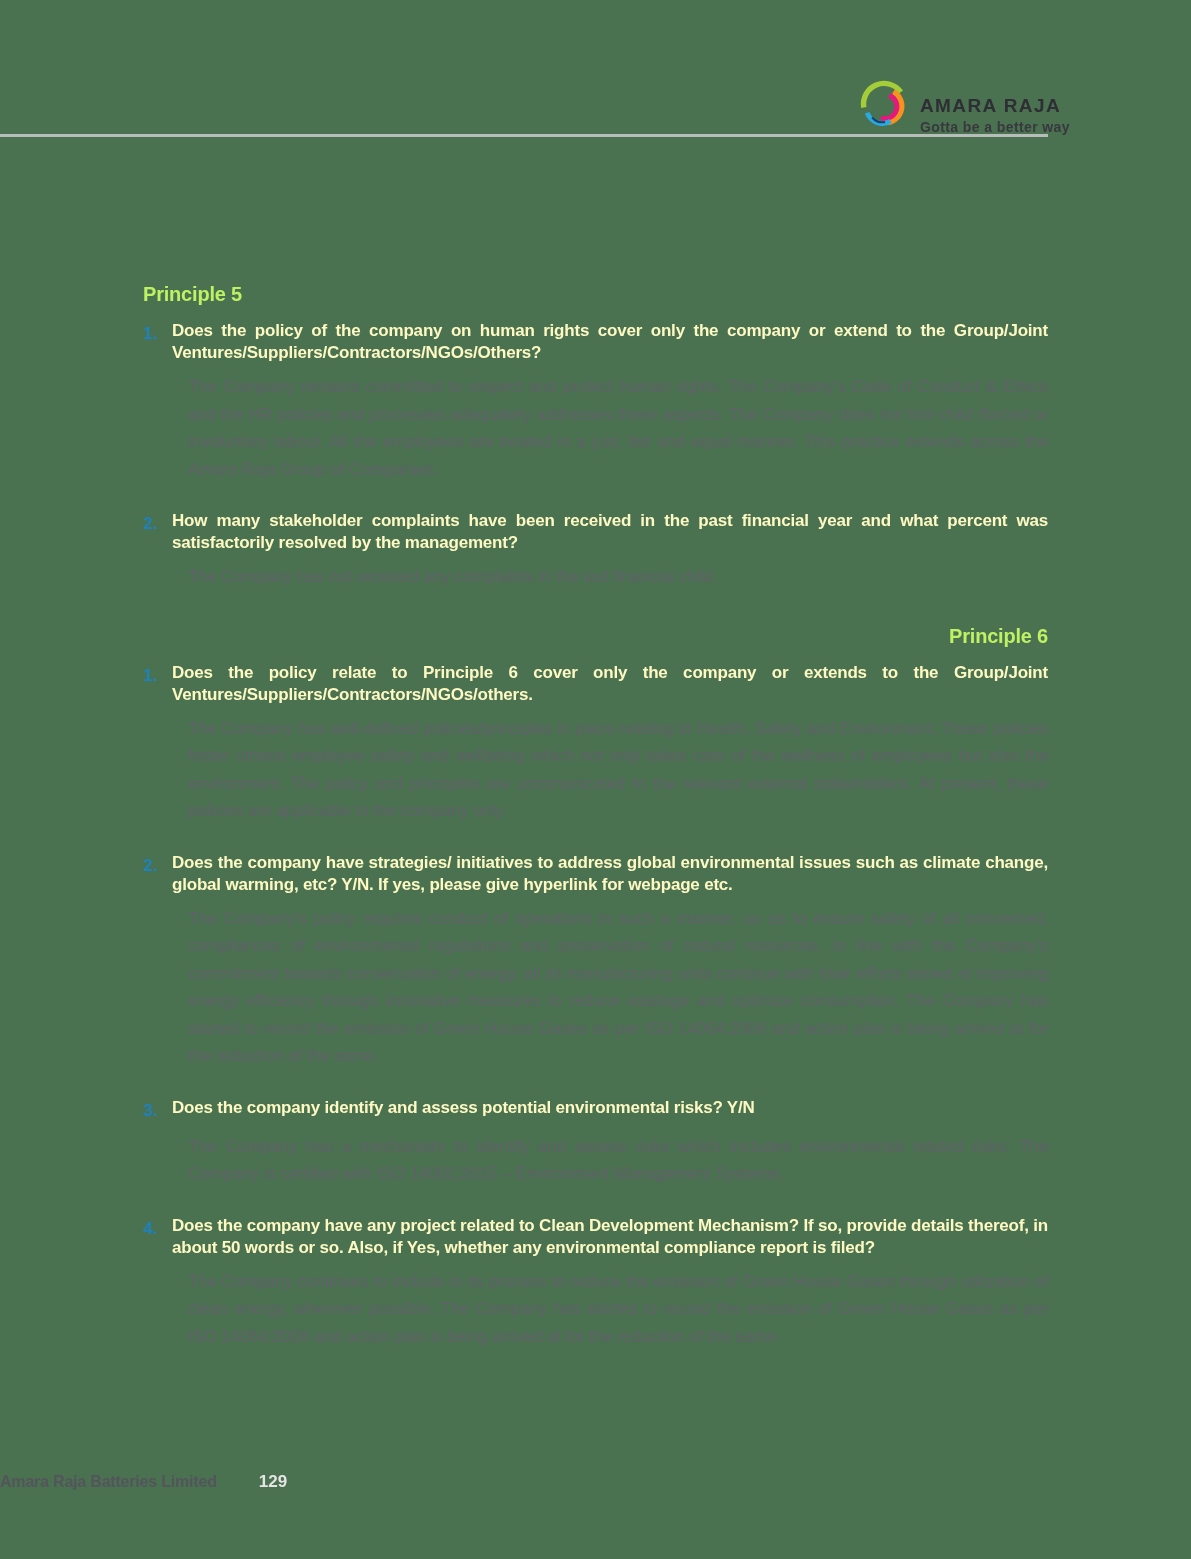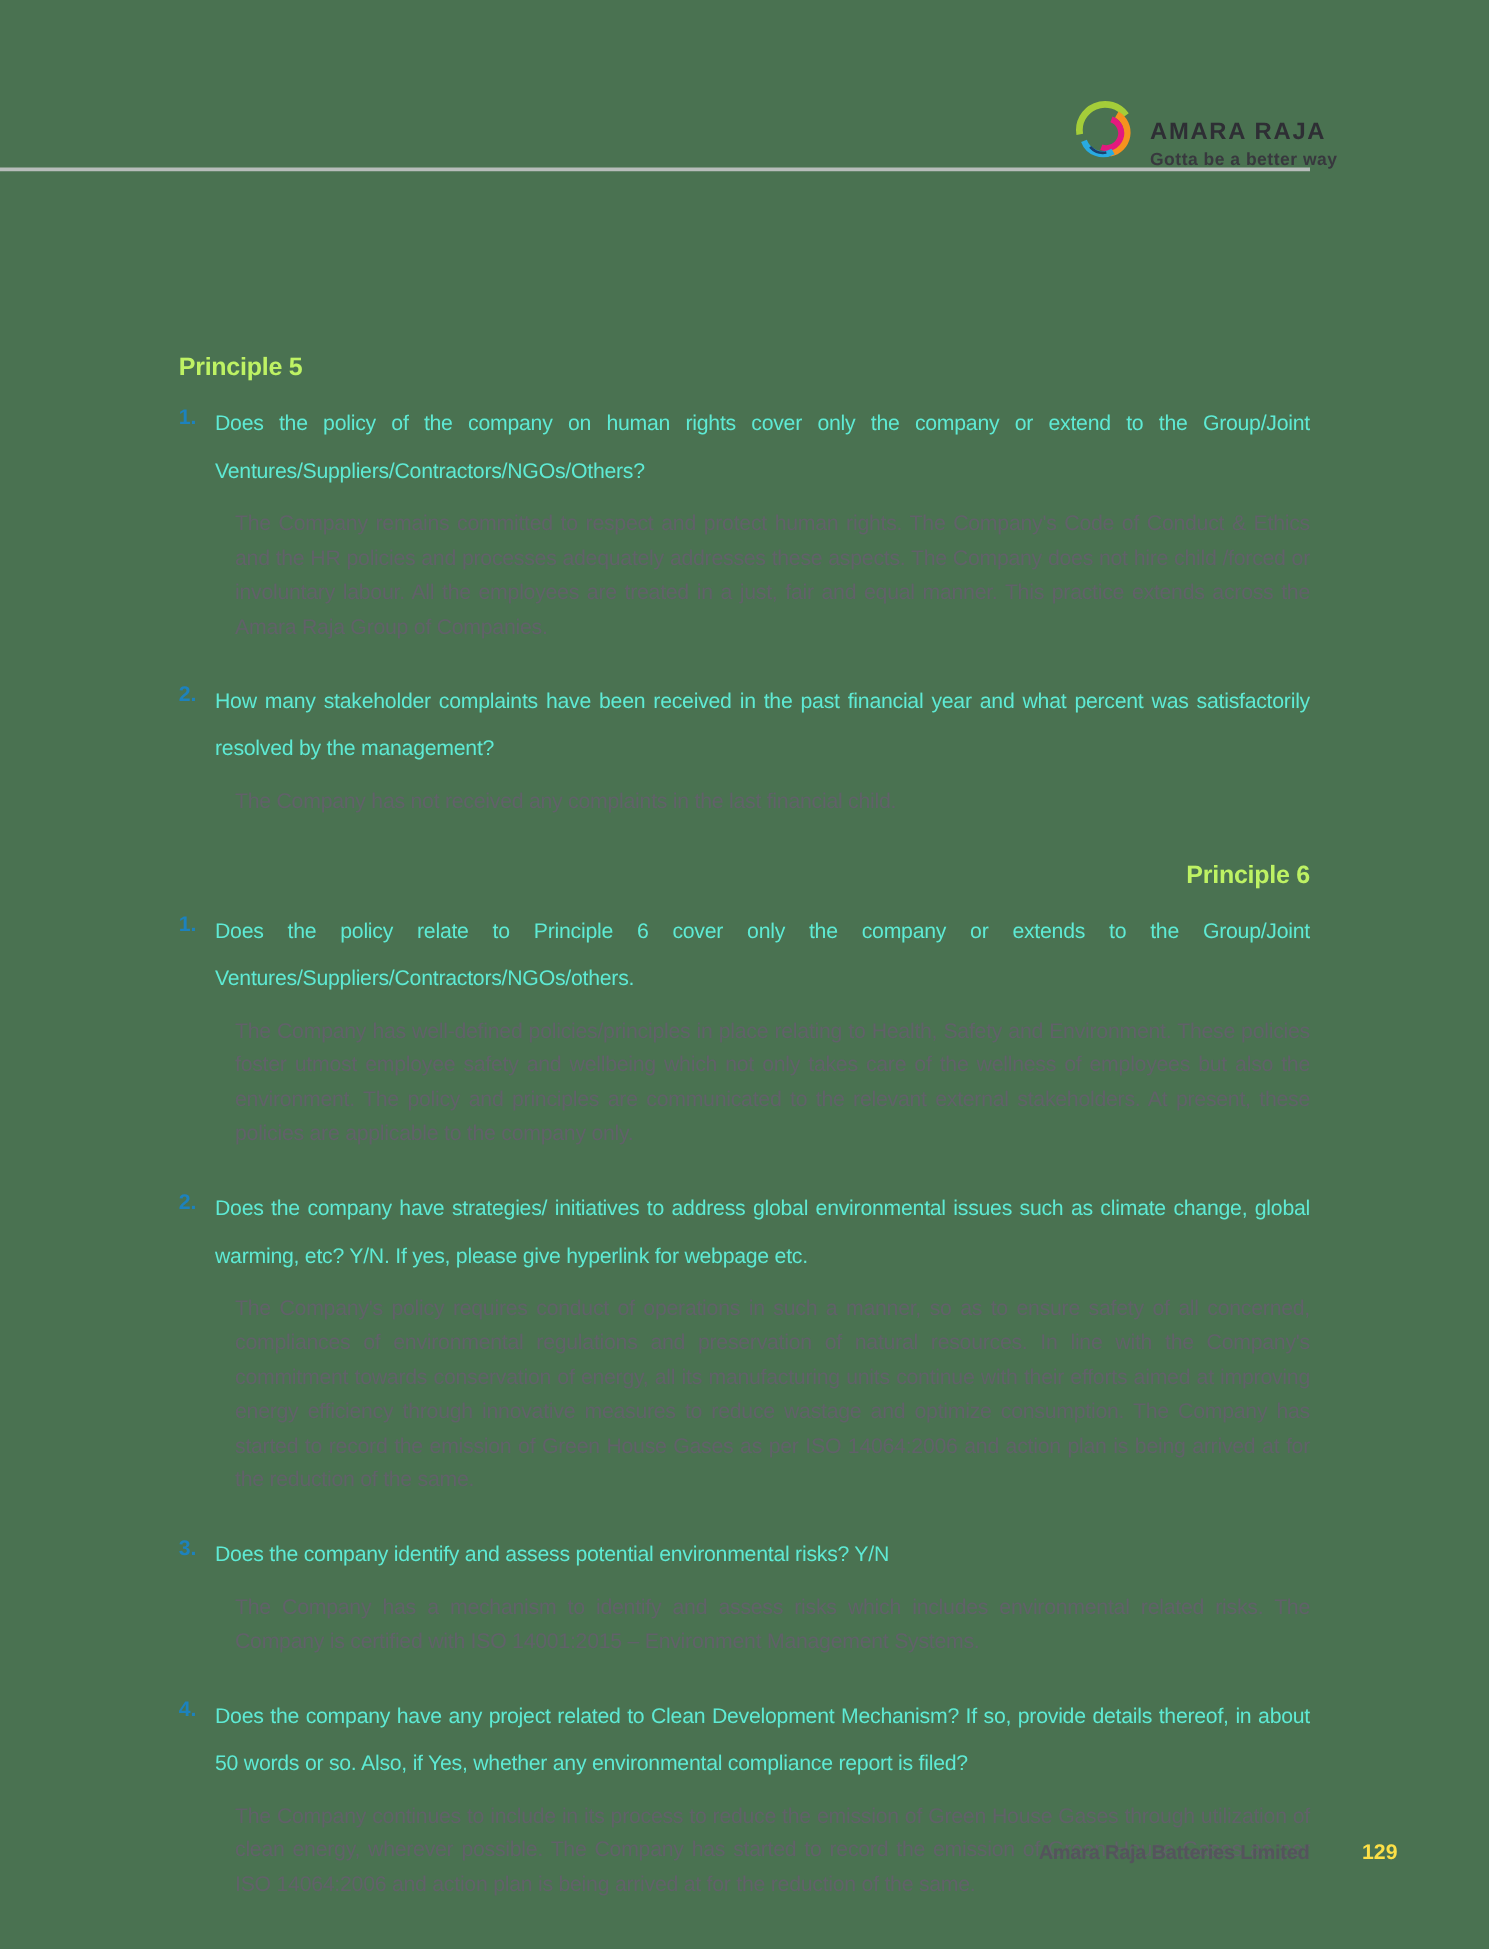--- a/index.html
+++ b/index.html
@@ -36,36 +36,36 @@
     margin:0 0 14px 0; letter-spacing:-0.2px;
   }
   .section + .section-heading, .section-heading.later { margin-top:34px;text-align:right; }
   .q-row { display:flex; margin:0; }
   .q-num {
     flex:none; width:29px;
     font-size:17px; font-weight:bold; color:#1D82BD; line-height:27px;
   }
   .q-text {
     flex:1; margin:0;
-    font-size:17px; font-weight:normal; color:#5eead4; line-height:38px;
+    font-size:17px; font-weight:bold; color:#fef9c3; line-height:22px;
     text-align:justify; letter-spacing:-0.2px;
   }
   .answer {
     margin:9px 0 27px 45px;
     font-size:17px; color:#616169; line-height:27.5px;
     text-align:justify; letter-spacing:-0.2px;
   }
 
   
   .footer {
     position:absolute; top:1472px; left:0; width:1118px;
-    display:flex; justify-content:flex-end; align-items:baseline;
+    display:flex; justify-content:flex-start; align-items:baseline;
   }
   .footer-company { font-size:16px; font-weight:bold; color:#54545C; letter-spacing:-0.2px; }
-  .footer-page { font-size:17px; font-weight:800; color:#fde047; margin-left:42px; }
+  .footer-page { font-size:17px; font-weight:800; color:#e5e5e5; margin-left:42px; }
 </style>
 </head>
 <body>
 
 <div class="page">
 
   <div class="logo">
     <svg width="54" height="58" viewBox="0 0 100 104" aria-hidden="true">
       <path d="M 12.6 56.6 A 38 38 0 0 1 81.1 28.2" fill="none" stroke="#A4CD39" stroke-width="10"></path>
       <path d="M 67.5 27.2 A 31 31 0 0 1 57.4 84.5" fill="none" stroke="#F6921E" stroke-width="10"></path>

